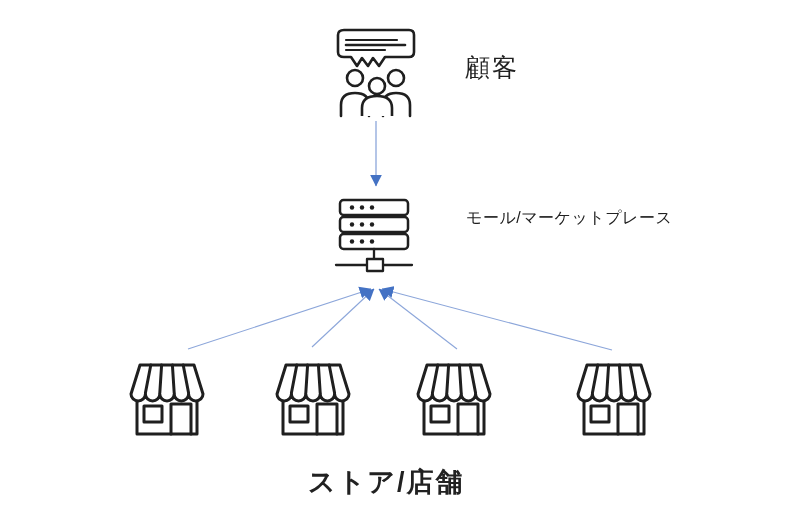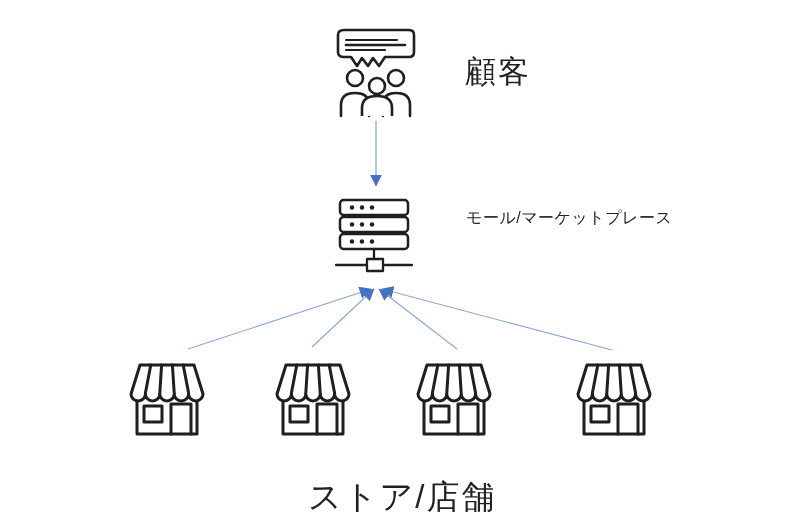--- a/index.html
+++ b/index.html
@@ -5,23 +5,23 @@
   html,body { margin:0; padding:0; background:#ffffff; }
   .canvas {
     position:relative; width:800px; height:528px; background:#ffffff;
     overflow:hidden; font-family:"Liberation Sans", sans-serif;
   }
   .abs { position:absolute; }
   .label {
     position:absolute; color:#212121; white-space:nowrap;
     font-family:"Liberation Sans", sans-serif;
   }
-  .label-customer    { left:465px; top:51px;  font-size:31px; letter-spacing:2px;font-family:Liberation Serif, serif; }
+  .label-customer    { left:465px; top:51px;  font-size:25px; letter-spacing:2px;font-family:Liberation Serif, serif; }
   .label-marketplace { left:466px; top:208px; font-size:16px; letter-spacing:0.5px; }
-  .label-stores      { left:308px; top:475px; font-size:33px; letter-spacing:2px; }
+  .label-stores      { left:308px; top:464px; font-size:27px; letter-spacing:2px;font-weight:bold; }
   .outline { fill:none; stroke:#1f1f1f; stroke-linejoin:round; stroke-linecap:round; }
   .fillwhite { fill:#ffffff; stroke:#1f1f1f; stroke-linejoin:round; }
   .dot { fill:#1f1f1f; stroke:none; }
   .store-svg { position:absolute; top:362px; width:80px; height:76px; }
   .s1 { left:127px; } .s2 { left:273px; } .s3 { left:414px; } .s4 { left:574px; }
   .hidden-defs { position:absolute; width:0; height:0; overflow:hidden; }
 </style>
 </head>
 <body>
 

